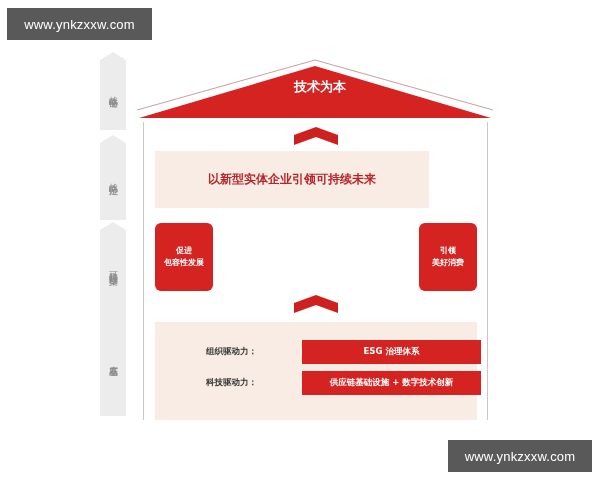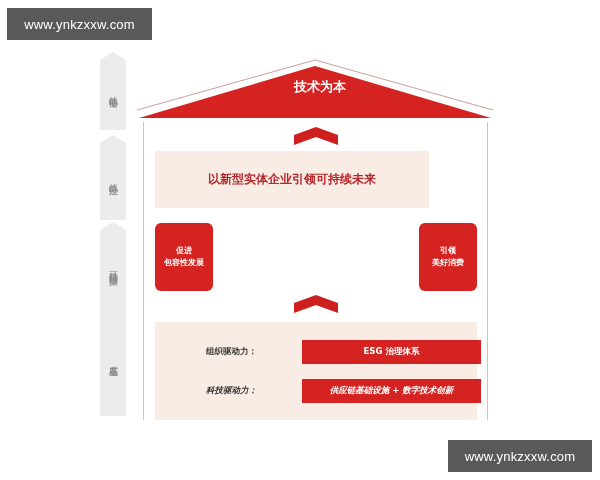--- a/index.html
+++ b/index.html
@@ -19,21 +19,21 @@
   .chev{position:absolute;width:44px;height:18px;background:#cf2020;clip-path:polygon(0 45%,50% 0,100% 45%,100% 100%,50% 55%,0 100%);}
   .band{position:absolute;background:#f9ece4;}
   .band1{left:155px;top:151px;width:274px;height:57px;display:flex;align-items:center;justify-content:center;color:#b8262a;font-size:12px;font-weight:bold;}
   .pillars{position:absolute;left:155px;top:223px;width:322px;height:64px;display:flex;justify-content:space-between;}
   .pillar{width:58px;height:68px;background:#d42321;border-radius:6px;color:#fff;font-size:8px;line-height:12px;font-weight:bold;display:flex;flex-direction:column;align-items:center;justify-content:center;text-align:center;}
   .band2{left:155px;top:322px;width:322px;height:98px;}
   .row{position:absolute;left:0;display:flex;align-items:center;}
   .row .lbl{width:102px;text-align:right;font-size:8.5px;font-weight:bold;color:#333;padding-right:16px;}
   .row .bar{position:absolute;left:103px;width:179px;height:24px;background:#d42321;color:#fff;font-size:8.5px;font-weight:bold;display:flex;align-items:center;justify-content:center;margin-left:44px;}
   .row.r1{top:18px;height:24px;}
-  .row.r2{top:57px;height:24px;font-style:italic;}
+  .row.r2{top:49px;height:24px;}
 </style>
 </head>
 <body>
 
 <div class="wm tl">www.ynkzxxw.com</div>
 
 <div class="side s1">
     <span>战略使命</span>
   </div>
 <div class="side s2">

